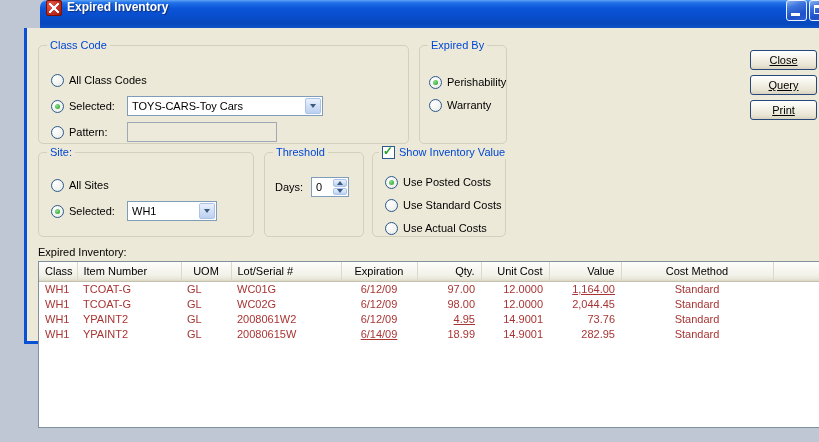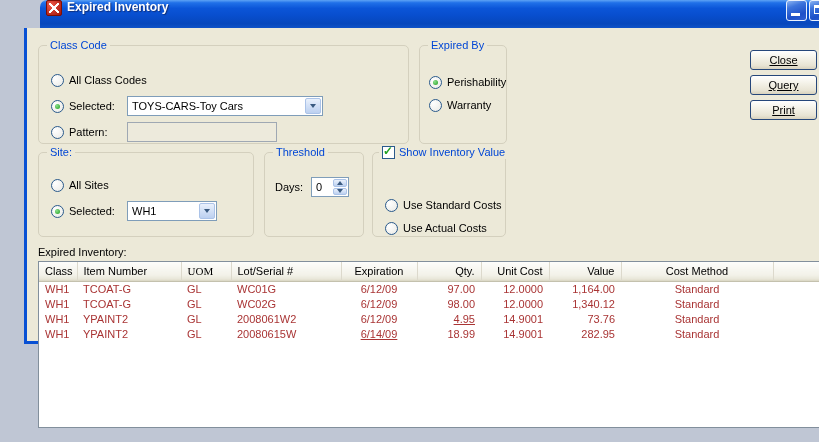--- a/index.html
+++ b/index.html
@@ -163,69 +163,73 @@
             </button>
         </span>
       </div>
     </div>
 
     <div class="group" style="left:345px;top:124px;width:134px;height:85px">
       <label class="gtitle" style="left:6px;display:flex;align-items:center;gap:4px">
         <span class="checkbox on"></span>
         <span>Show Inventory Value</span>
       </label>
+      <label class="opt" style="left:12px;top:22px">
+        <span class="radio on"></span>
+        <span>Use Posted Costs</span>
+      </label>
       <label class="opt" style="left:12px;top:45px">
         <span class="radio"></span>
         <span>Use Standard Costs</span>
       </label>
       <label class="opt" style="left:12px;top:68px">
         <span class="radio"></span>
         <span>Use Actual Costs</span>
       </label>
     </div>
 
     <div class="tbl-label">Expired Inventory:</div>
     <div class="tablewrap">
       <table>
         <thead>
             <tr id="thead-row">
               <th style="text-align: left; width: 38px;">Class</th>
               <th style="text-align: left; width: 104px;">Item Number</th>
-              <th style="text-align: left; width: 50px; font-family: Liberation Serif, serif;">UOM</th>
+              <th style="text-align: center; width: 50px;">UOM</th>
               <th style="text-align: left; width: 110px;">Lot/Serial #</th>
               <th style="text-align: center; width: 76px;">Expiration</th>
               <th style="text-align: right; width: 64px;">Qty.</th>
               <th style="text-align: right; width: 68px;">Unit Cost</th>
               <th style="text-align: right; width: 72px;">Value</th>
               <th style="text-align: center; width: 152px;">Cost Method</th>
               <th></th>
             </tr>
           </thead>
         <tbody id="tbody">
             <tr>
               <td style="text-align: left;">WH1</td>
               <td style="text-align: left;">TCOAT-G</td>
               <td style="text-align: left;">GL</td>
               <td style="text-align: left;">WC01G</td>
               <td style="text-align: center;">6/12/09</td>
               <td style="text-align: right;">97.00</td>
               <td style="text-align: right;">12.0000</td>
-              <td style="text-align: right;">1,164.00</td>
+              <td style="text-align: right; text-decoration: underline;">1,164.00</td>
               <td style="text-align: center;">Standard</td>
               <td></td>
             </tr>
             <tr>
               <td style="text-align: left;">WH1</td>
               <td style="text-align: left;">TCOAT-G</td>
               <td style="text-align: left;">GL</td>
               <td style="text-align: left;">WC02G</td>
               <td style="text-align: center;">6/12/09</td>
               <td style="text-align: right;">98.00</td>
               <td style="text-align: right;">12.0000</td>
-              <td style="text-align: right;">1,340.12</td>
+              <td style="text-align: right;">2,044.45</td>
               <td style="text-align: center;">Standard</td>
               <td></td>
             </tr>
             <tr>
               <td style="text-align: left;">WH1</td>
               <td style="text-align: left;">YPAINT2</td>
               <td style="text-align: left;">GL</td>
               <td style="text-align: left;">2008061W2</td>
               <td style="text-align: center;">6/12/09</td>
               <td style="text-align: right; text-decoration: underline;">4.95</td>

